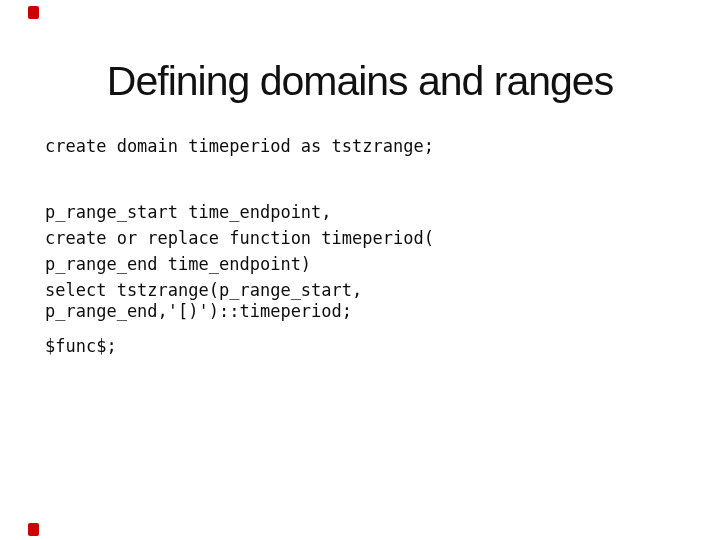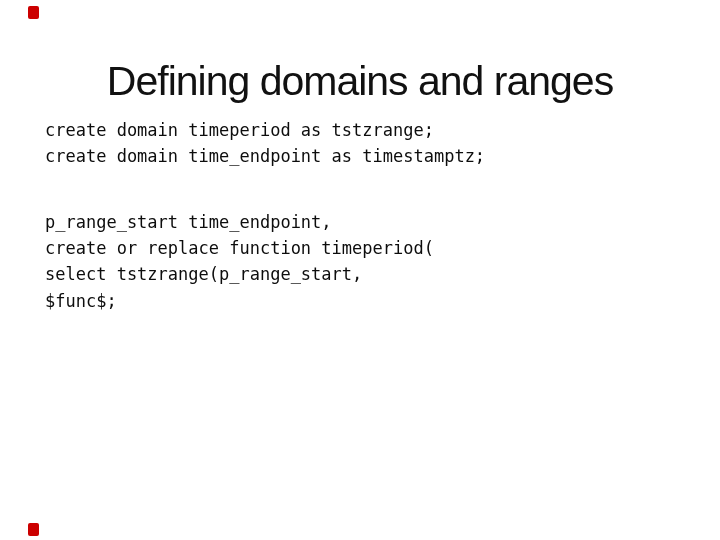--- a/index.html
+++ b/index.html
@@ -24,39 +24,39 @@
     font-family: "Liberation Sans", sans-serif;
     font-size: 41px;
     font-weight: 400;
     letter-spacing: -1px;
     color: #111111;
     line-height: 1.2;
     white-space: nowrap;
   }
   .code {
     position: absolute;
-    top: 120px;
+    top: 136px;
     left: 45px;
     font-family: "DejaVu Sans Mono", "Liberation Mono", monospace;
     font-size: 17px;
     color: #0d0d0d;
   }
   .code-line {
     line-height: 21px;
     margin: 0 0 5px 0;
     white-space: pre;
   }
   .block-gap {
     height: 40px;
   }
   .wrap-pair .code-line {
     margin-bottom: 0;
   }
   .wrap-pair {
-    margin-bottom: 6px;
+    margin-bottom: 14px;
   }
   .red-marker {
     position: absolute;
     left: 28px;
     width: 11px;
     height: 13px;
     background: #cc0000;
     border-radius: 2px;
   }
   .red-marker.top { top: 6px; }
@@ -66,29 +66,30 @@
 <body>
 
 <div class="slide">
 
   <span class="red-marker top"></span>
 
   <h1 class="slide-title">Defining domains and ranges</h1>
 
   <div class="code">
     <div class="code-line">create domain timeperiod as tstzrange;</div>
-    <div class="code-line">create domain time_endpoint as timestamptz;</div>
 
     <div class="block-gap"></div>
 
     <div class="code-line">p_range_start time_endpoint,</div>
     <div class="code-line">create or replace function timeperiod(</div>
+    <div class="code-line">p_range_end time_endpoint)</div>
 
     <div class="wrap-pair">
       <div class="code-line">select tstzrange(p_range_start,</div>
+      <div class="code-line">p_range_end,'[)')::timeperiod;</div>
     </div>
 
     <div class="code-line">$func$;</div>
   </div>
 
   <span class="red-marker bottom"></span>
 
 </div>
 
 </body></html>

